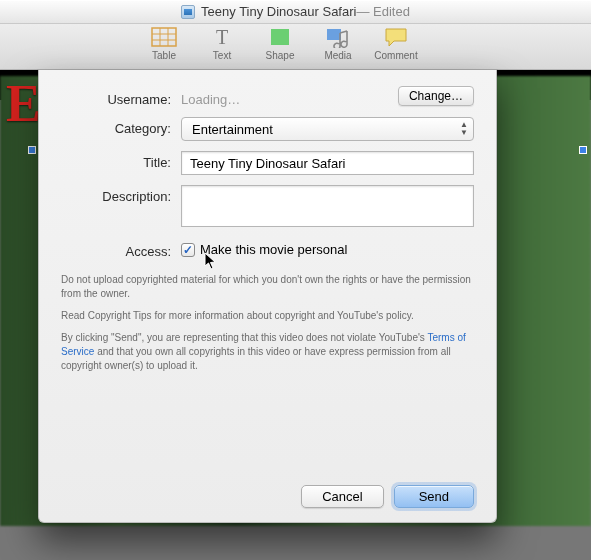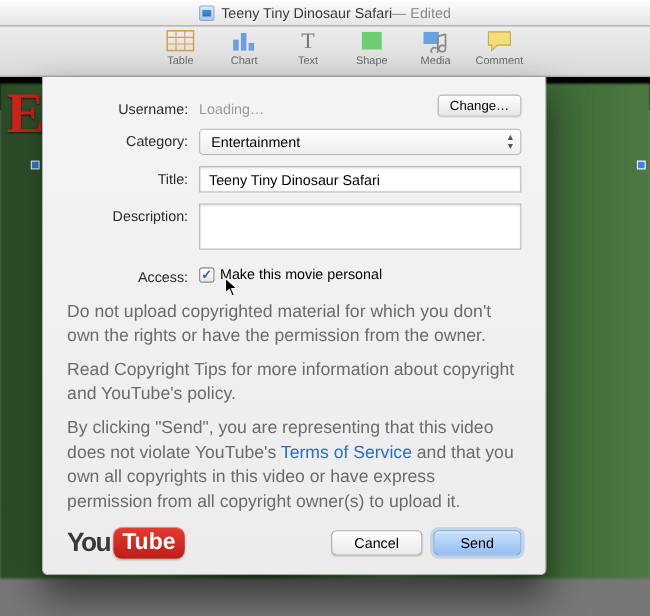--- a/index.html
+++ b/index.html
@@ -130,21 +130,21 @@
     border:1px solid #8a8a8a; border-radius:3px;
     background:linear-gradient(#fff,#e7e7e7);
     display:flex; align-items:center; justify-content:center;
     box-shadow:inset 0 1px 0 #fff;
   }
   .checkbox .mark { color:#2563c0; font-size:12px; font-weight:bold; line-height:10px;}
   .cursor {
     position:absolute; left:150px; top:250px;
     pointer-events:none;
   }
-  .fineprint { font-size:16px; color:#6b6b6b; line-height:1.4; margin-top:8px;}
+  .fineprint { font-size:10px; color:#6b6b6b; line-height:1.4; margin-top:8px;}
   .fineprint a { color:#2a6dc8; text-decoration:none;}
   .footer {
     position:absolute; left:22px; right:22px; bottom:14px;
     display:flex; align-items:center;
   }
   .yt-logo { display:flex; align-items:center; gap:3px;}
   .yt-text { font-weight:bold; font-size:24px; color:#3a3a3a; letter-spacing:-1.5px;}
   .yt-tube {
     background:linear-gradient(#e53b33,#bb1e16);
     color:#fff; font-weight:bold;
@@ -191,28 +191,20 @@
       <rect x="1" y="2" width="24" height="18" fill="none" stroke="#d9a24a" stroke-width="1.5"></rect>
       <line x1="1" y1="8" x2="25" y2="8" stroke="#d9a24a"></line>
         <line x1="1" y1="14" x2="25" y2="14" stroke="#d9a24a"></line>
       <line x1="9" y1="2" x2="9" y2="20" stroke="#d9a24a"></line>
         <line x1="17" y1="2" x2="17" y2="20" stroke="#d9a24a"></line>
     </svg>
     <span class="lbl">Table</span>
   </div>
   <div class="tool">
     <svg class="icon" viewBox="0 0 26 22">
-      <rect x="3" y="10" width="5" height="10" fill="#6aa0e0"></rect>
-      <rect x="10" y="4" width="5" height="16" fill="#6aa0e0"></rect>
-      <rect x="17" y="13" width="5" height="7" fill="#6aa0e0"></rect>
-    </svg>
-    <span class="lbl">Chart</span>
-  </div>
-  <div class="tool">
-    <svg class="icon" viewBox="0 0 26 22">
       <text x="13" y="18" text-anchor="middle" font-size="20" font-family="Georgia" fill="#7a7a7a">T</text>
     </svg>
     <span class="lbl">Text</span>
   </div>
   <div class="tool">
     <svg class="icon" viewBox="0 0 26 22">
       <rect x="4" y="3" width="18" height="16" fill="#6bcf72"></rect>
     </svg>
     <span class="lbl">Shape</span>
   </div>
@@ -279,22 +271,18 @@
     </svg>
   </div>
 
   <div class="fineprint" style="margin-top:14px">Do not upload copyrighted material for which you don't own the rights or have the permission from the owner.</div>
   <div class="fineprint">Read Copyright Tips for more information about copyright and YouTube's policy.</div>
   <div class="fineprint">
     <span>By clicking "Send", you are representing that this video does not violate YouTube's </span><a href="#">Terms of Service</a><span> and that you own all copyrights in this video or have express permission from all copyright owner(s) to upload it.</span>
   </div>
 
   <div class="footer">
-    <div class="yt-logo">
-      <span class="yt-text">You</span>
-      <span class="yt-tube">Tube</span>
-    </div>
     <div class="spacer"></div>
     <button class="btn">Cancel</button>
     <button class="btn primary">Send</button>
   </div>
 
 </div>
 
 </body></html>

